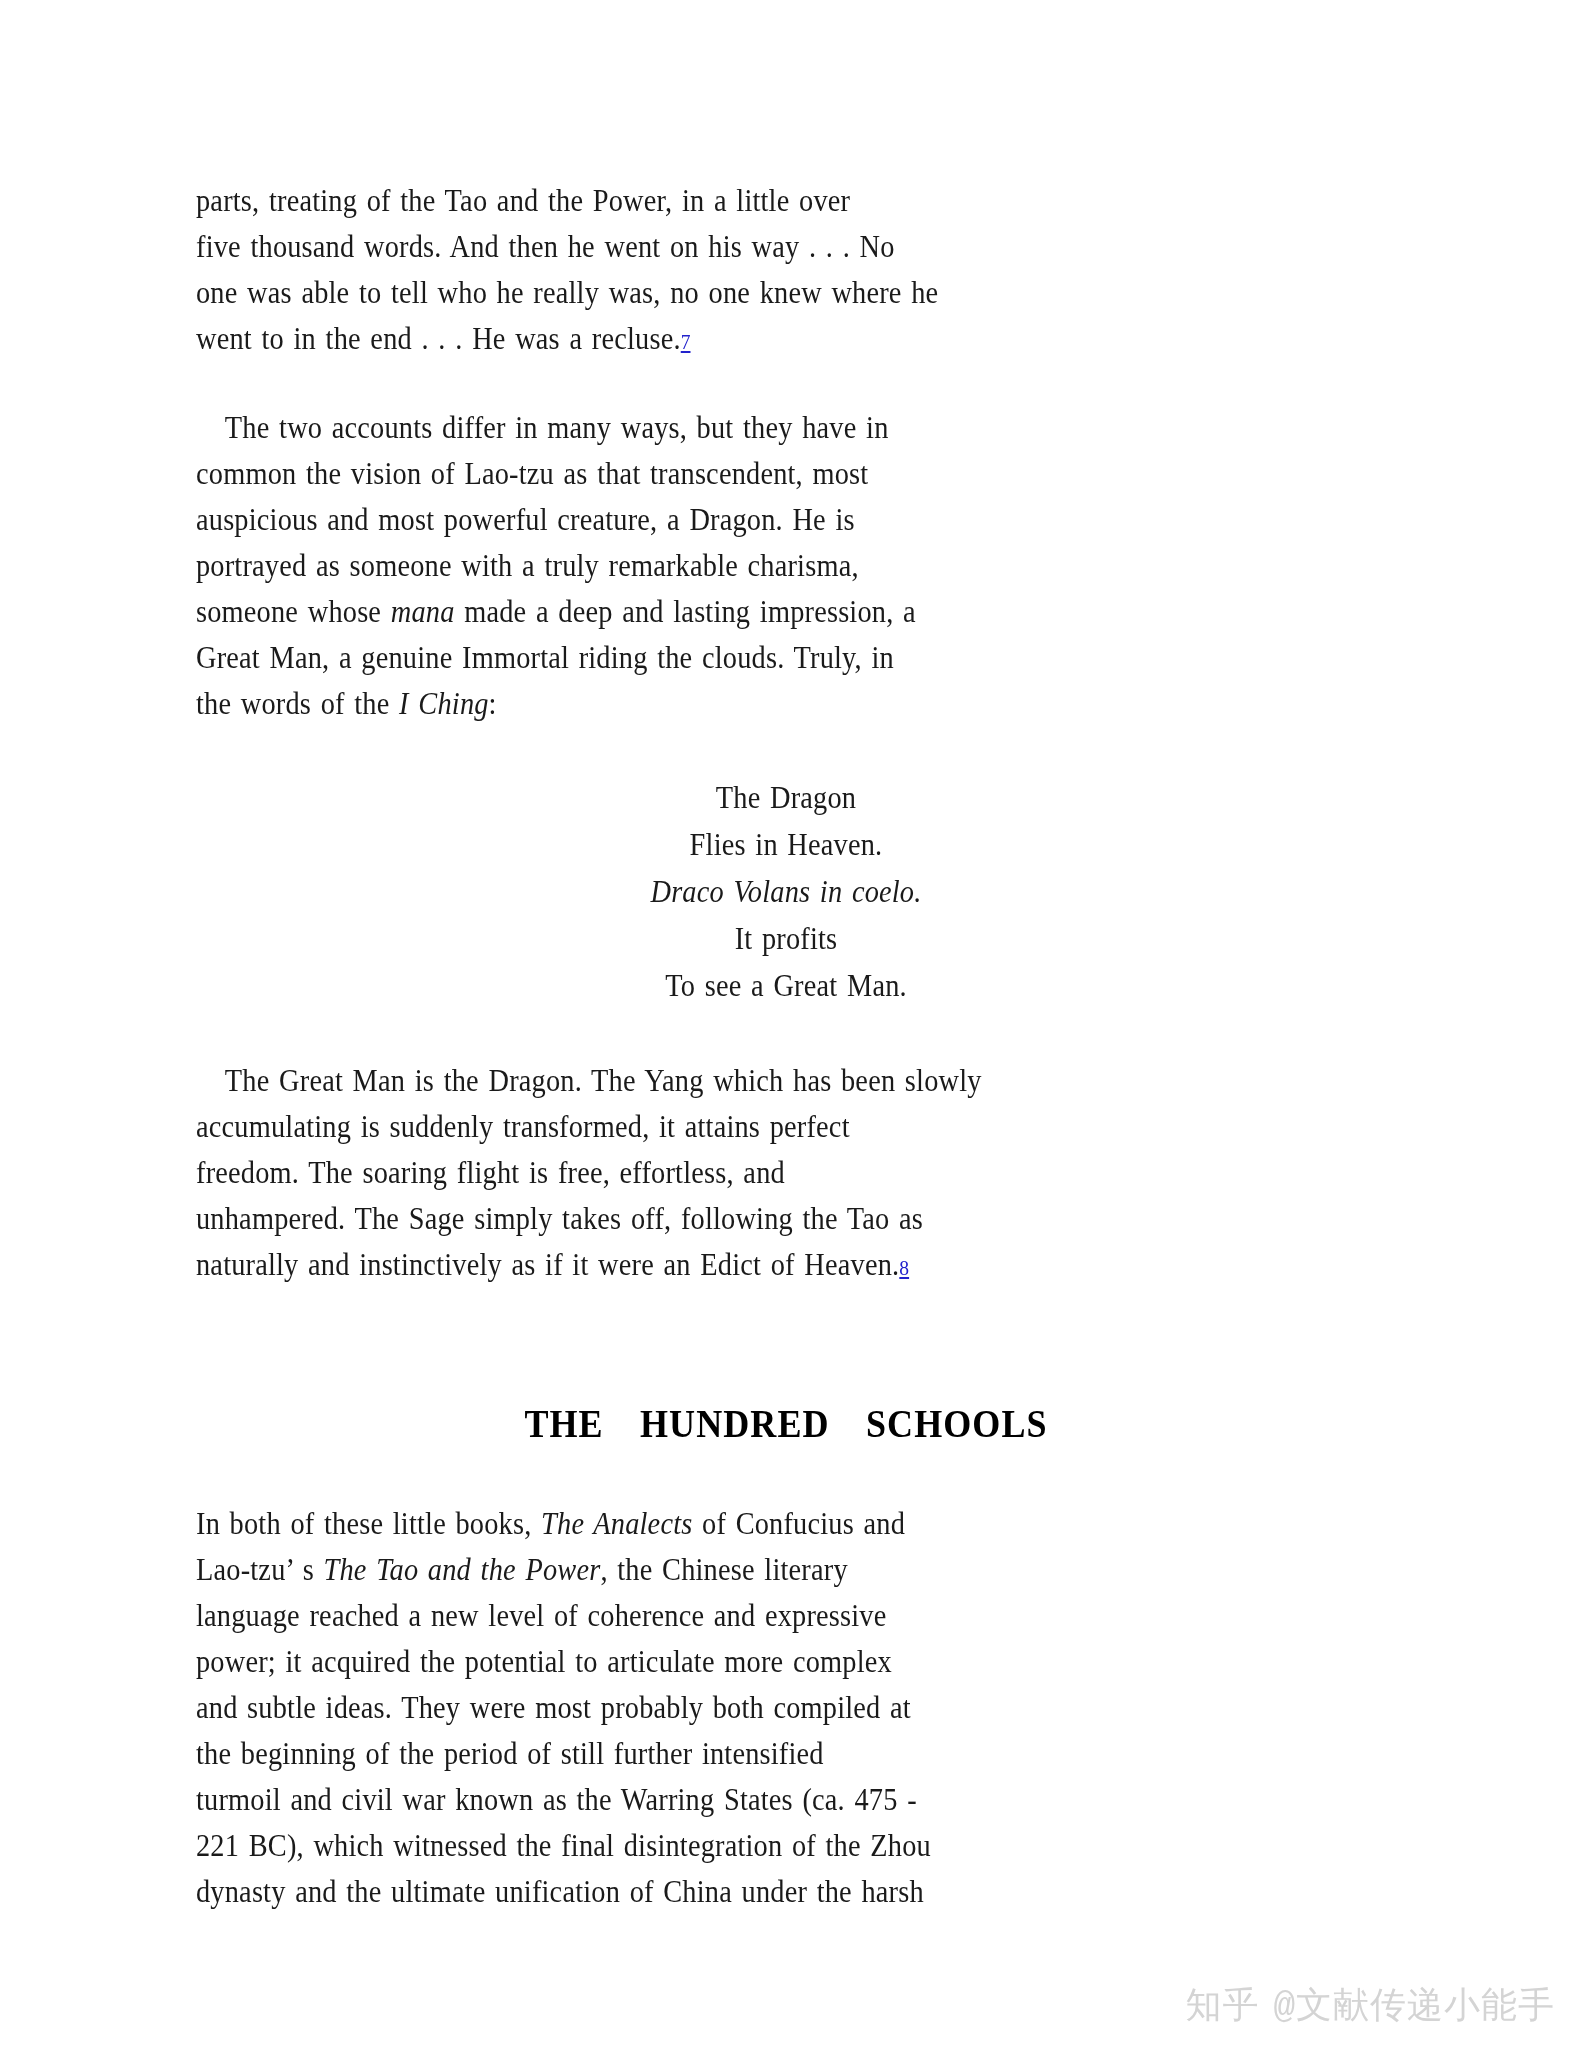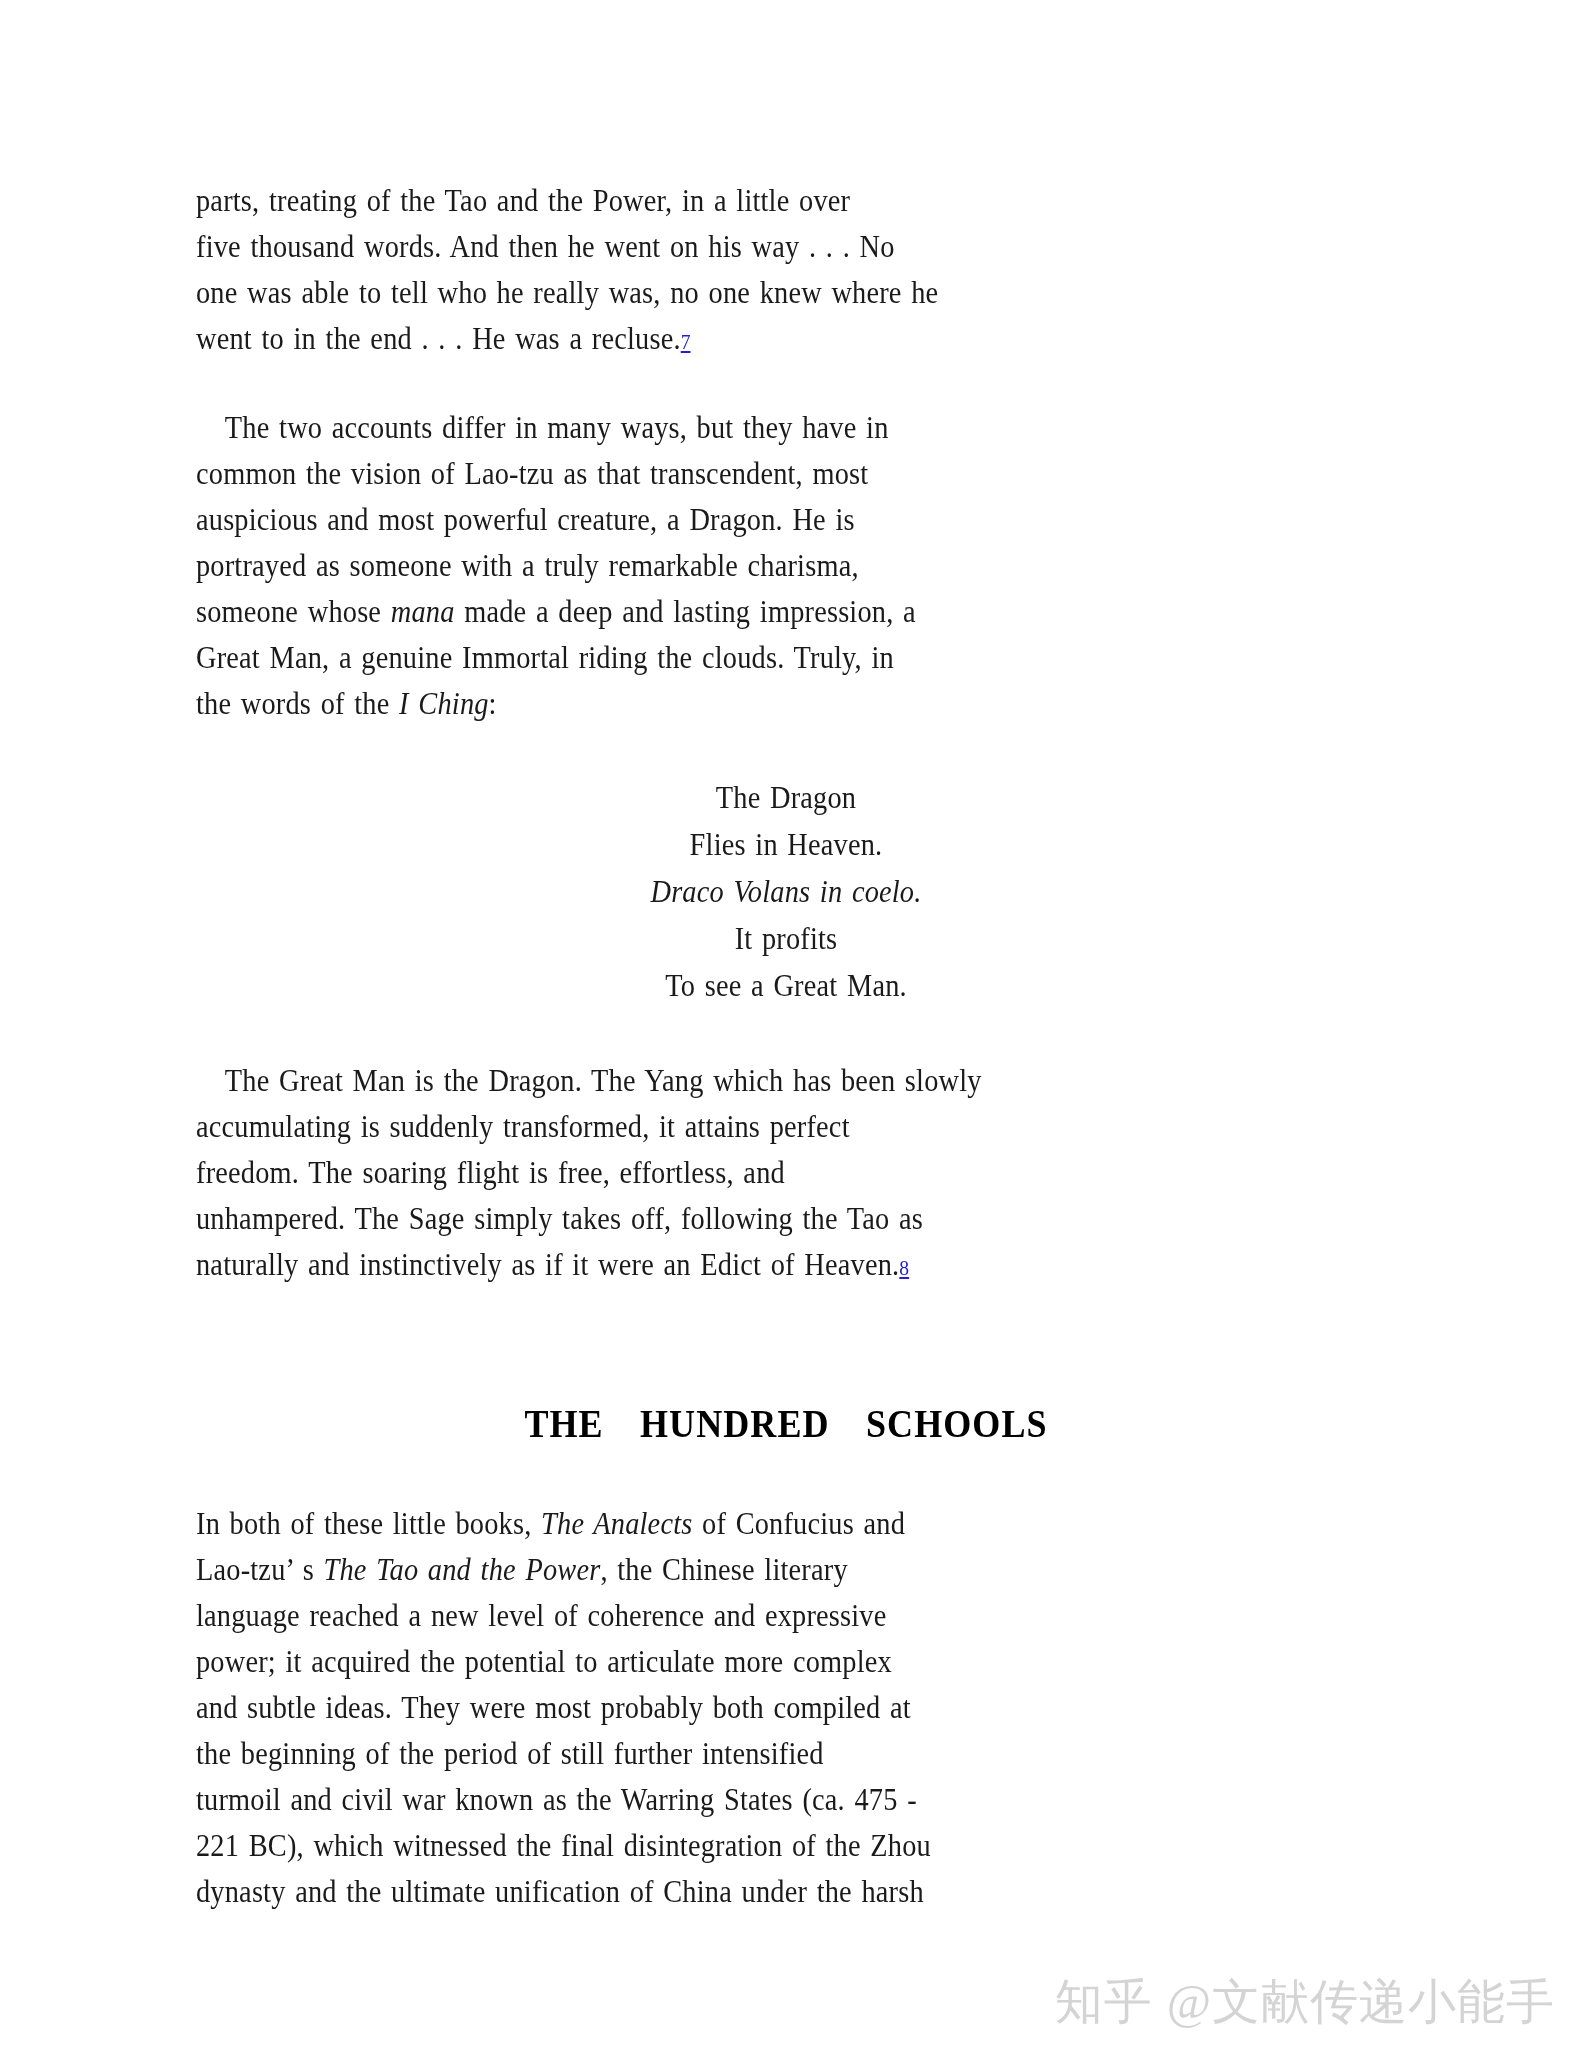--- a/index.html
+++ b/index.html
@@ -95,22 +95,22 @@
     transform: scaleX(0.90);
     transform-origin: center top;
     white-space: pre;
   }
 
   
   .watermark {
     position: absolute;
     right: 28px;
     bottom: 22px;
-    font-family: Liberation Serif, serif;
-    font-size: 48px;
+    font-family: Liberation Mono, monospace;
+    font-size: 36px;
     line-height: 1;
     color: #d4d4d4;
     letter-spacing: 1px;
     white-space: pre;
     user-select: none;
   }
   .watermark .wm-brand { margin-right: 14px; }
 </style>
 </head>
 <body>

